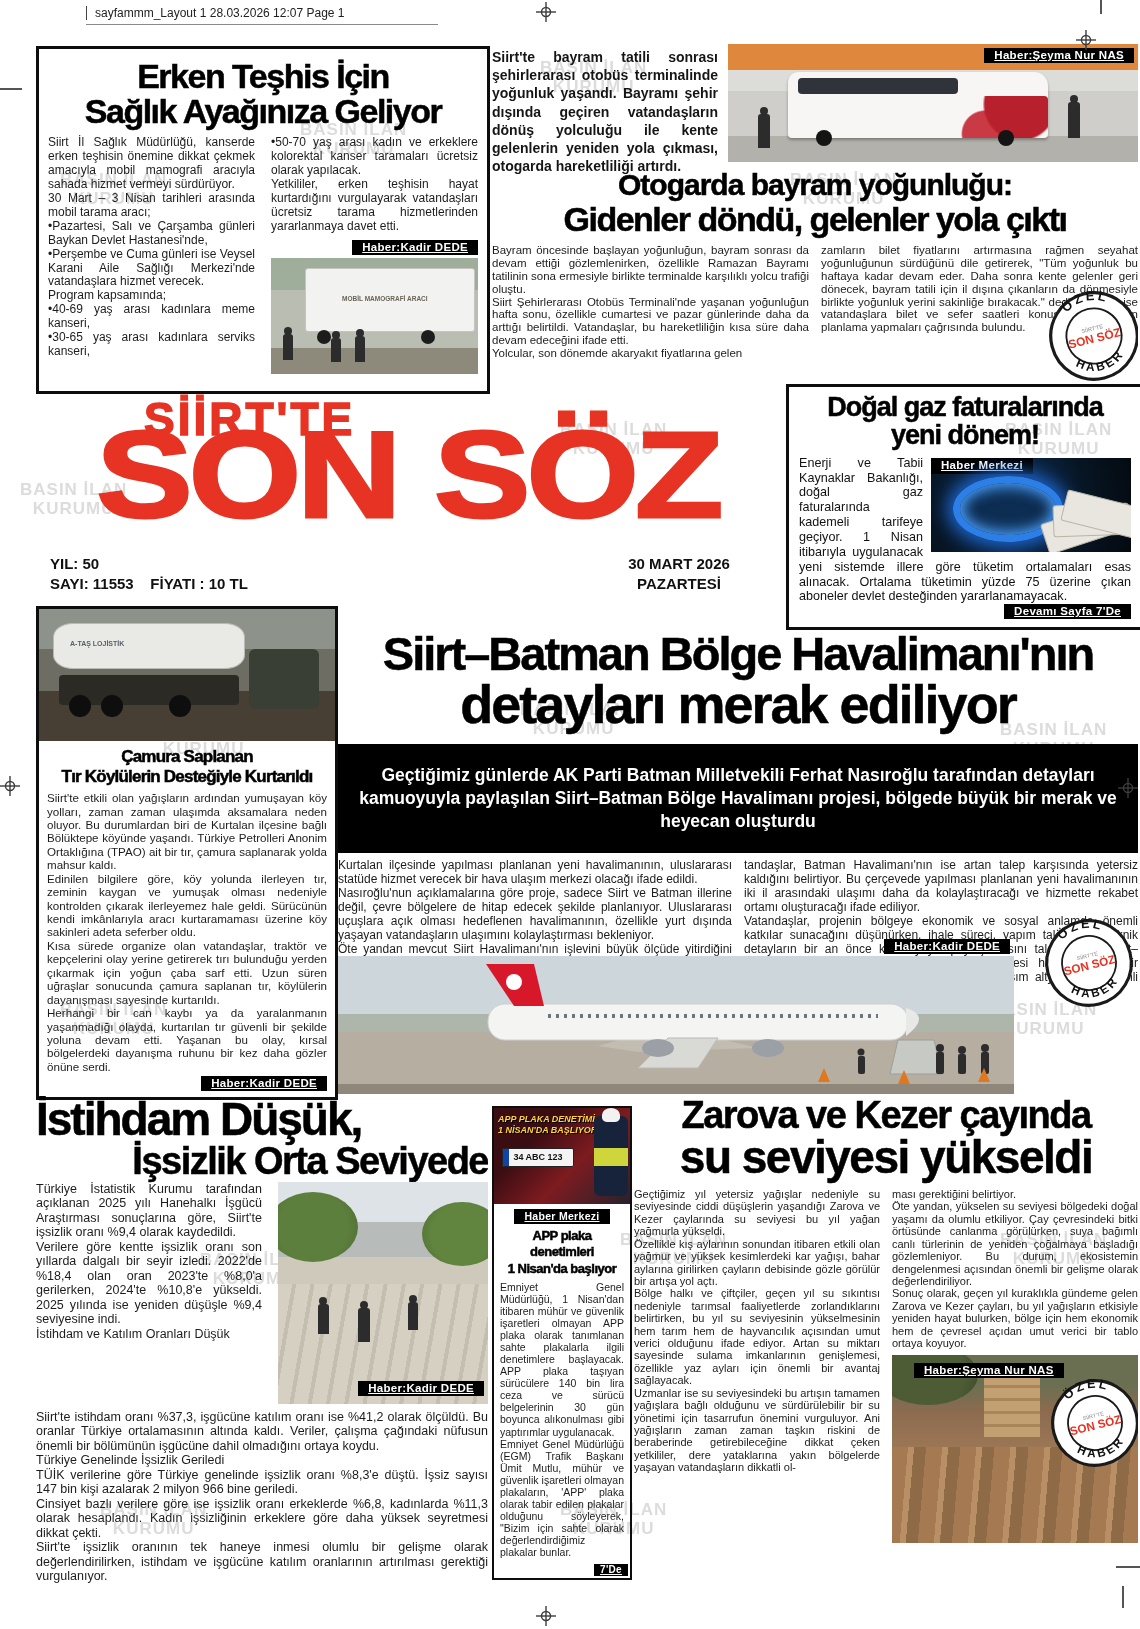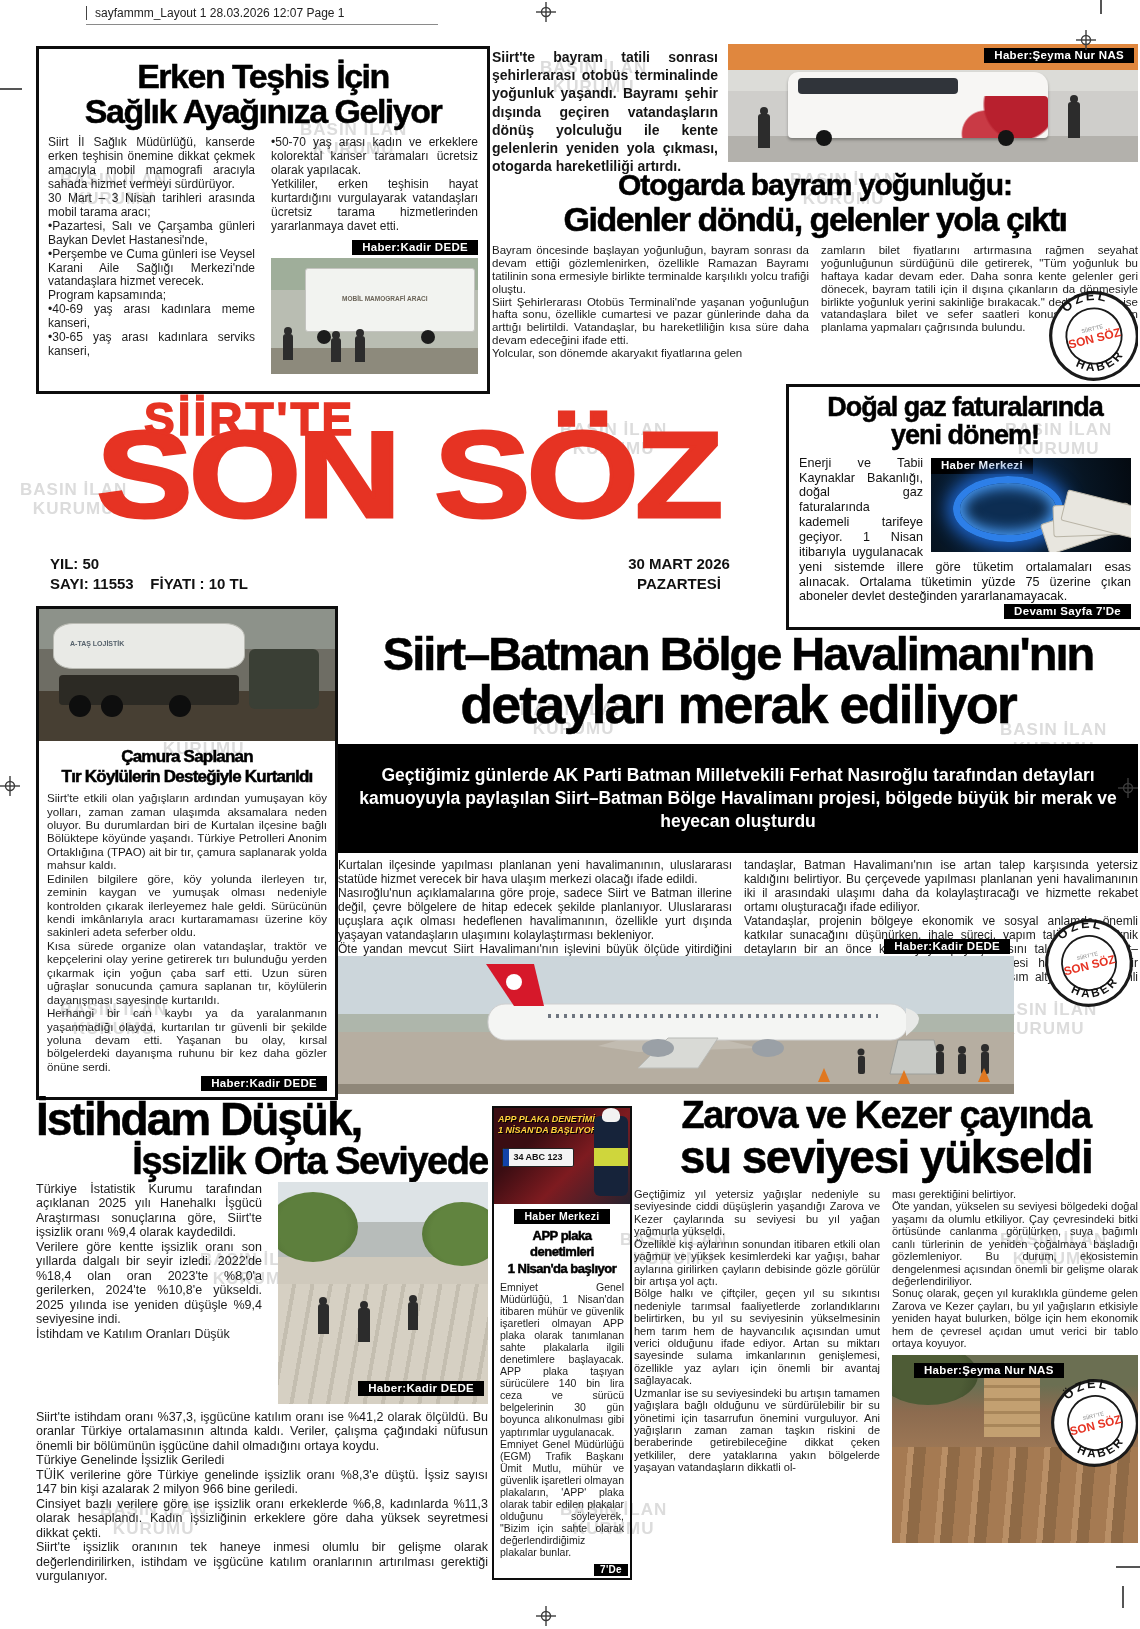--- a/index.html
+++ b/index.html
@@ -17,21 +17,21 @@
   .slug{position:absolute;left:86px;top:6px;font-size:12px;color:#222;z-index:3;border-left:1px solid #444;padding-left:8px;}
   .slug-rule{position:absolute;left:86px;top:24px;width:352px;height:1px;background:#8a8a8a;z-index:3;}
   .mark{position:absolute;background:#555;z-index:3;}
   .reg{position:absolute;z-index:3;}
   .reg line,.reg circle{stroke:#3c3c3c;stroke-width:1.4;fill:none;}
   
   .pre{white-space:pre-line;}
   .body{font-size:12px;line-height:1.16;text-align:justify;color:#1c1c1c;white-space:pre-line;}
   .cols{display:flex;gap:12px;}
   .col{flex:1;}
-  .credit{background:#000;color:#fff;font-size:11.5px;font-weight:bold;padding:1px 10px 2px;display:inline-block;letter-spacing:.3px;}
+  .credit{background:#000;color:#fff;font-size:11.5px;font-weight:bold;padding:1px 10px 2px;display:inline-block;letter-spacing:.3px;text-decoration:underline;}
   .hl{font-weight:bold;color:#000;text-align:center;-webkit-text-stroke:.5px #000;}
   
   .photo{position:relative;overflow:hidden;background:#aaa;}
   .photo .pcred{position:absolute;z-index:4;}
   
   .a-head{font-size:34px;line-height:1.02;letter-spacing:-1.5px;margin:10px 4px 8px;}
   .a-cols{padding:0 9px;gap:16px;}
   
   .b-intro{font-weight:bold;font-size:14px;line-height:1.3;text-align:justify;color:#151515;white-space:pre-line;}
   .b-kicker{font-size:30px;letter-spacing:-1px;}

